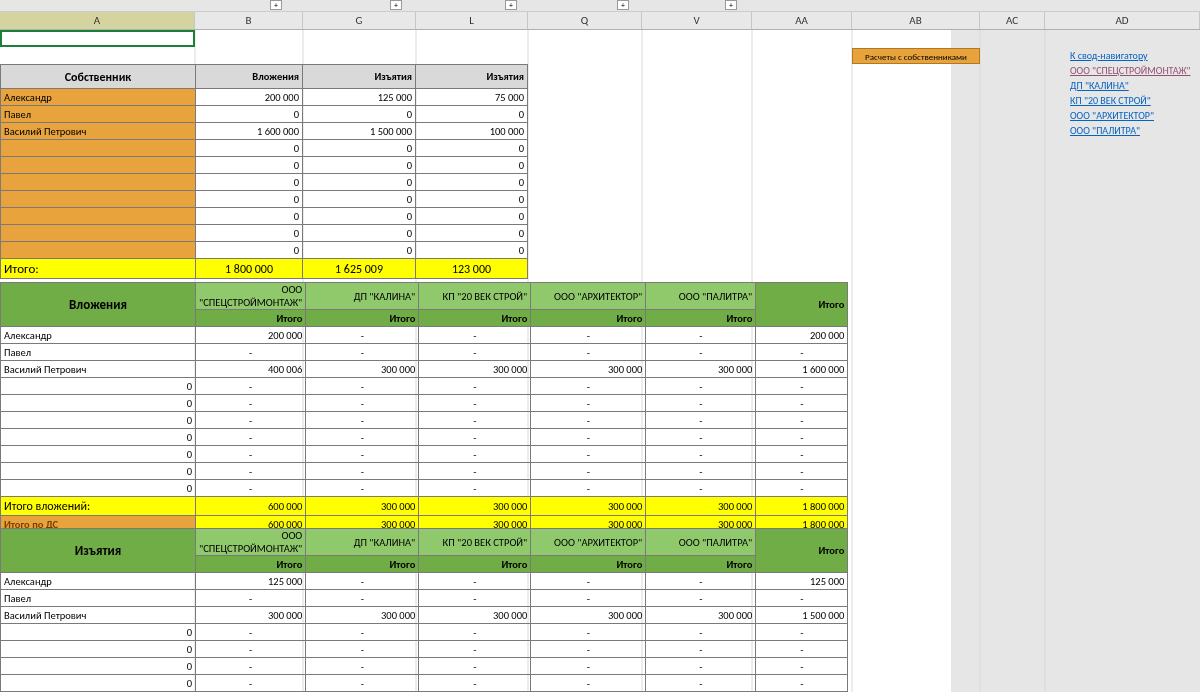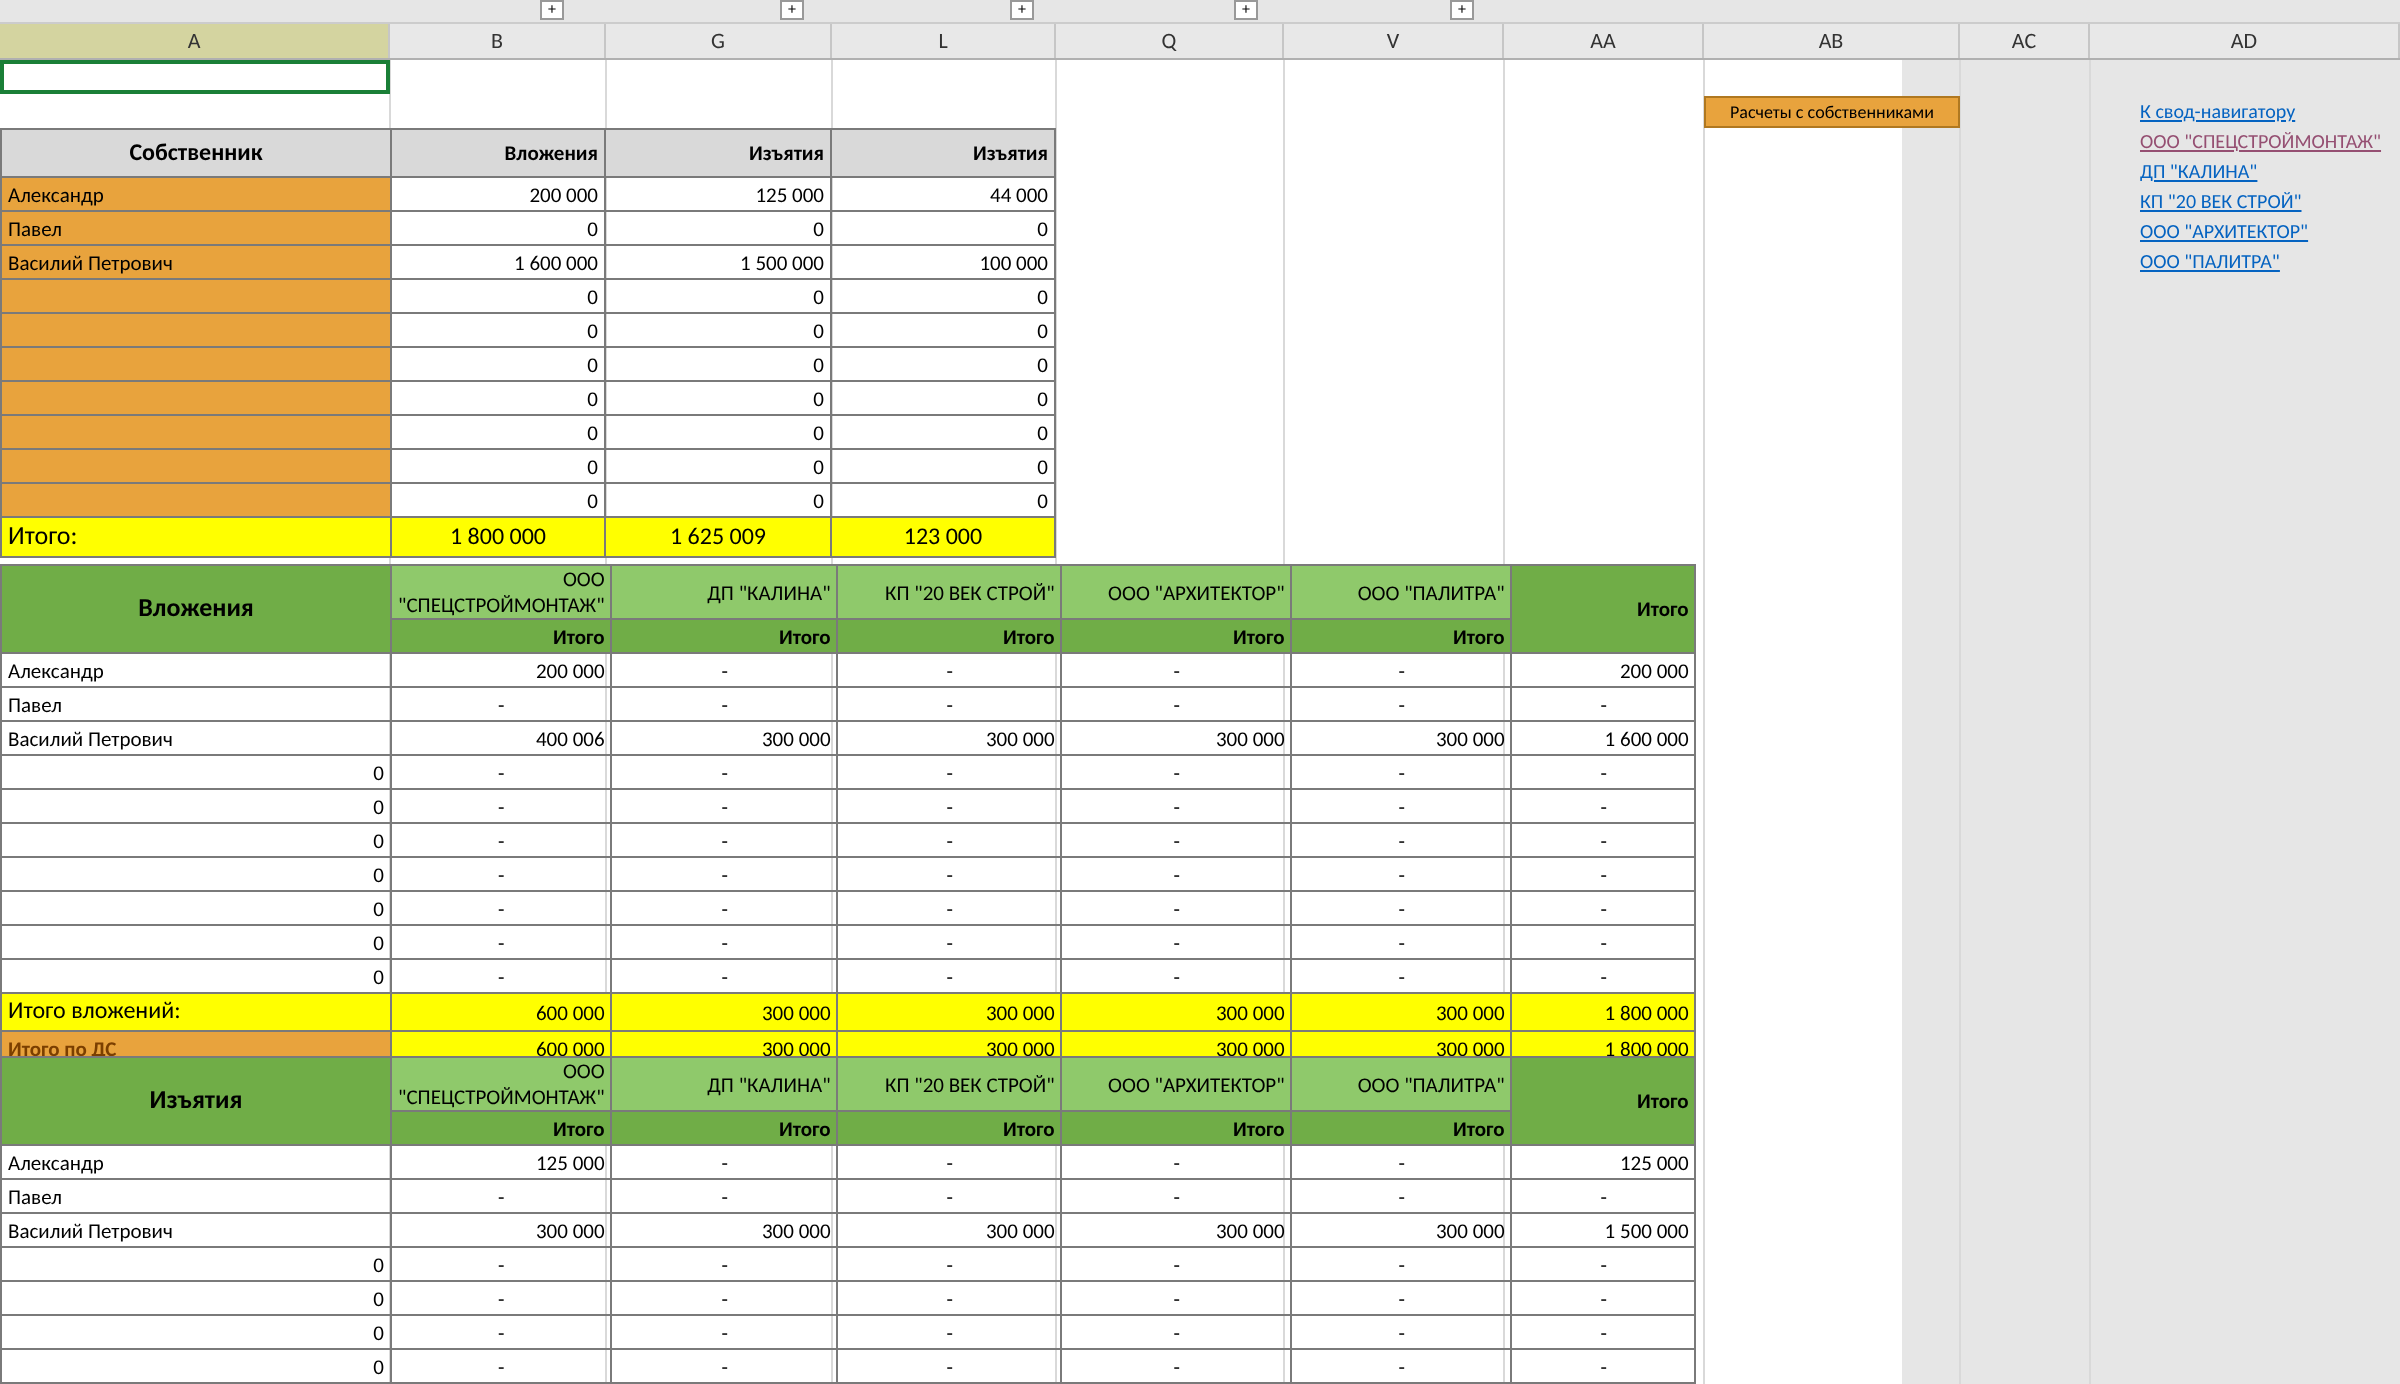--- a/index.html
+++ b/index.html
@@ -106,21 +106,21 @@
         <td class="v grey-hdr">Вложения</td>
         <td class="v grey-hdr" style="width:113px;">Изъятия</td>
         <td class="v grey-hdr" style="width:112px;">Изъятия</td>
       </tr>
       </tbody>
         <tbody id="t1-body">
           <tr>
             <td class="lab orange-c" style="height: 15px;">Александр</td>
             <td class="v">200 000</td>
             <td class="v" style="width: 113px;">125 000</td>
-            <td class="v" style="width: 112px;">44 000</td>
+            <td class="v" style="width: 112px;">75 000</td>
           </tr>
           <tr>
             <td class="lab orange-c" style="height: 15px;">Павел</td>
             <td class="v">0</td>
             <td class="v" style="width: 113px;">0</td>
             <td class="v" style="width: 112px;">0</td>
           </tr>
           <tr>
             <td class="lab orange-c" style="height: 15px;">Василий Петрович</td>
             <td class="v">1 600 000</td>

